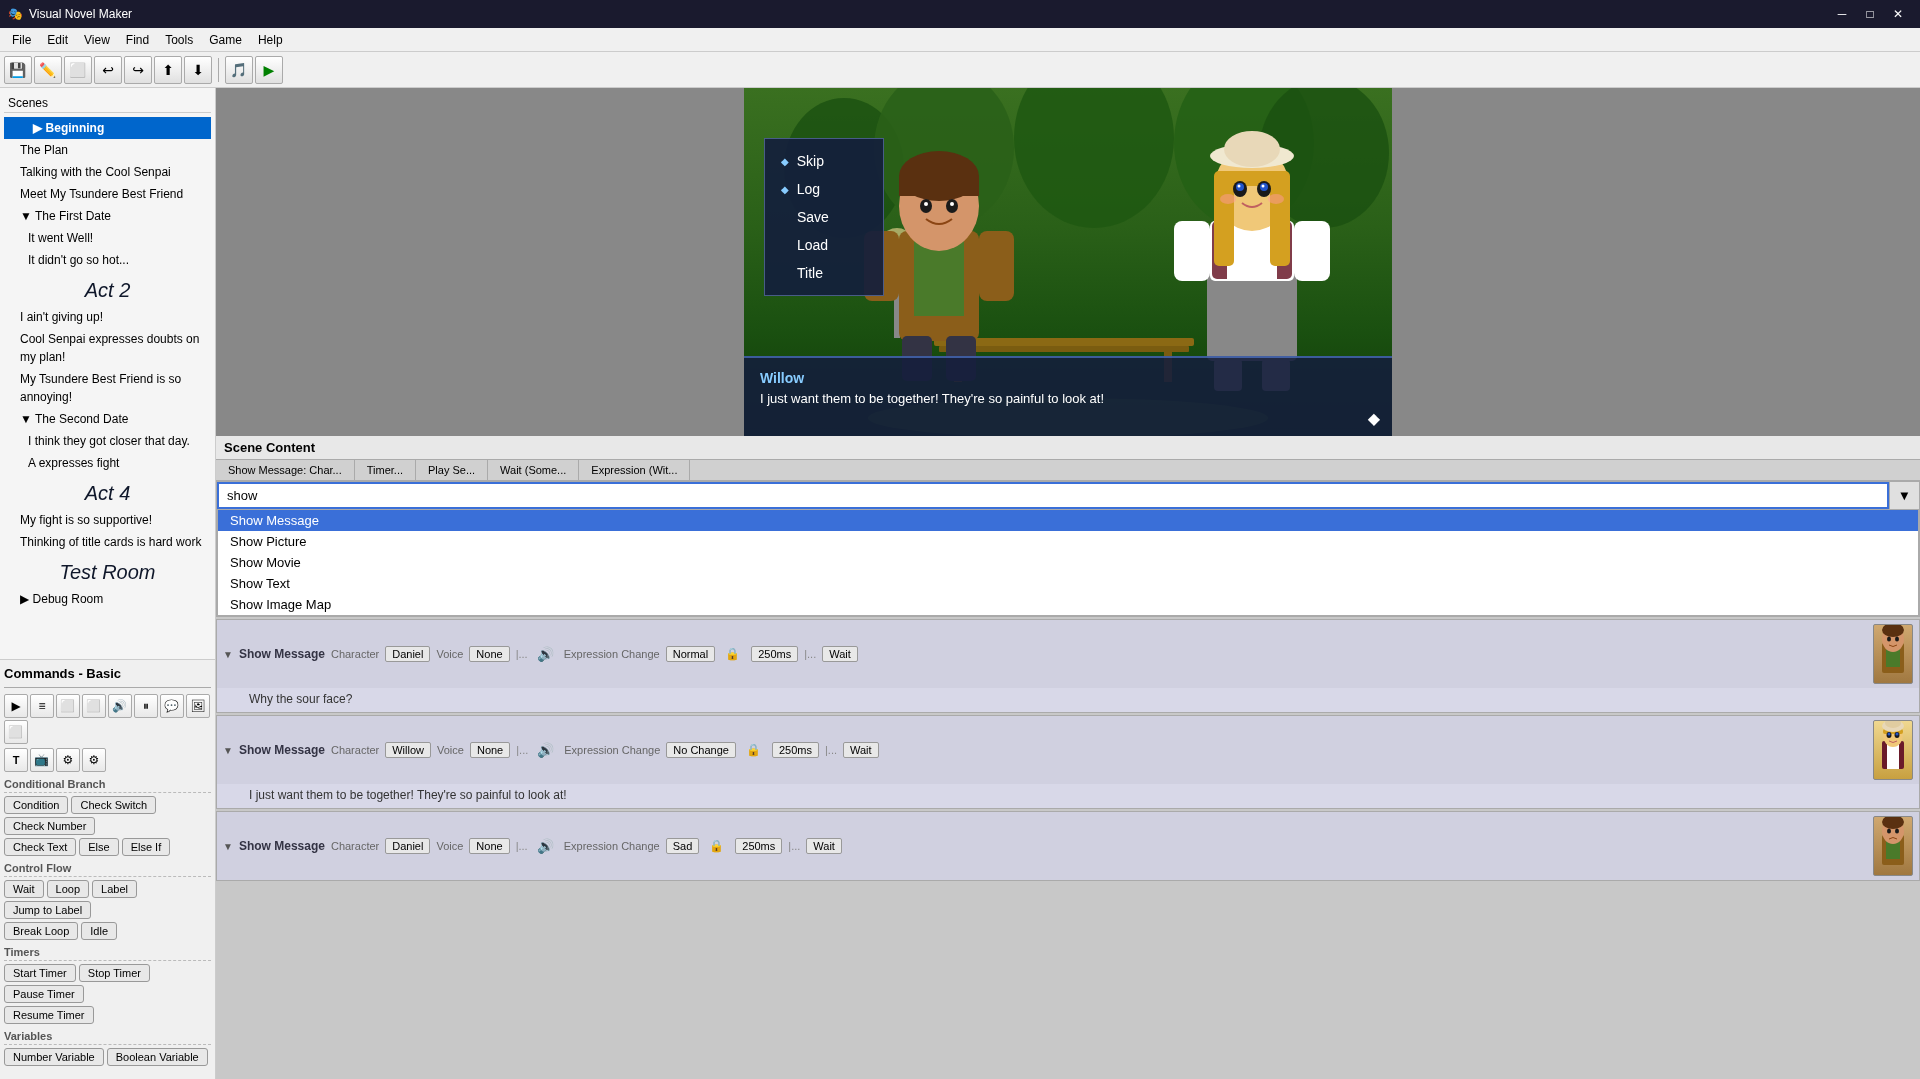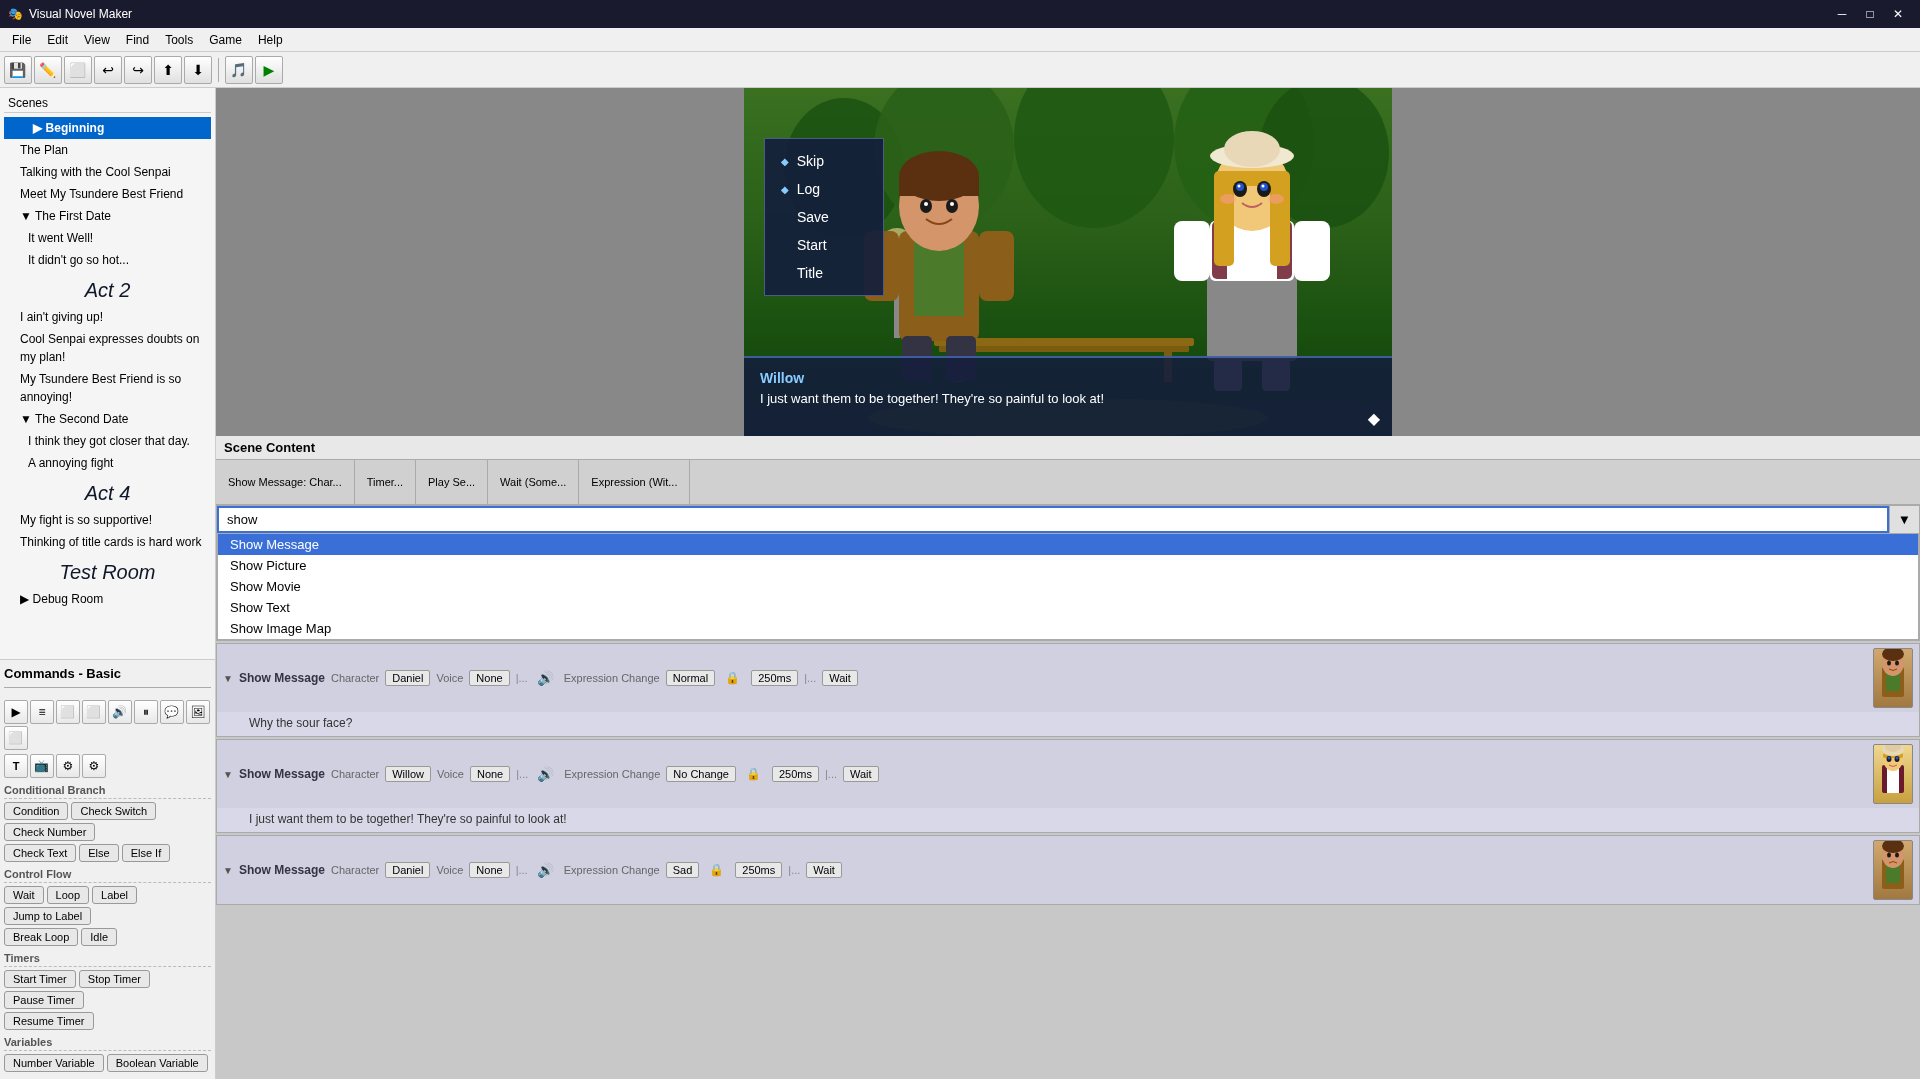--- a/index.html
+++ b/index.html
@@ -112,21 +112,21 @@
       padding: 4px;
       overflow-y: auto;
       height: 420px;
     }
 
     .commands-title {
       font-size: 13px;
       font-weight: bold;
       padding: 2px 0 6px 0;
       border-bottom: 1px solid #aaa;
-      margin-bottom: 12px;
+      margin-bottom: 6px;
     }
 
     .cmd-icon-row {
       display: flex;
       flex-wrap: wrap;
       gap: 2px;
       margin-bottom: 4px;
     }
 
     .cmd-icon {
@@ -344,21 +344,21 @@
     .char-portrait.daniel { background: linear-gradient(to bottom, #d0a870, #a07840); }
 
     
     .scene-tabs-row {
       background: #d0d0d0;
       display: flex;
       border-bottom: 1px solid #aaa;
       overflow: hidden;
     }
     .scene-tab {
-      padding: 16px 12px;
+      padding: 4px 12px;
       font-size: 11px;
       border-right: 1px solid #aaa;
       cursor: pointer;
       white-space: nowrap;
       overflow: hidden;
       text-overflow: ellipsis;
       max-width: 200px;
     }
   </style>
 </head>
@@ -417,21 +417,21 @@
 
       <div class="act-label">Act 2</div>
 
       <div class="scene-item">I ain't giving up!</div>
       <div class="scene-item">Cool Senpai expresses doubts on my plan!</div>
       <div class="scene-item">My Tsundere Best Friend is so annoying!</div>
       <div class="scene-item">
         <span>▼ </span><span>The Second Date</span>
       </div>
       <div class="scene-item indent1">I think they got closer that day.</div>
-      <div class="scene-item indent1">A annoying fight</div>
+      <div class="scene-item indent1">A expresses fight</div>
 
       <div class="act-label">Act 4</div>
 
       <div class="scene-item">My fight is so supportive!</div>
       <div class="scene-item">Thinking of title cards is hard work</div>
 
       <div class="act-label">Test Room</div>
 
       <div class="scene-item">
         <span>▶ </span><span>Debug Room</span>
@@ -606,21 +606,21 @@
             <span>Skip</span>
           </div>
           <div class="menu-overlay-item">
             <span class="menu-diamond">◆</span>
             <span>Log</span>
           </div>
           <div class="menu-overlay-item">
             <span style="padding-left:16px;">Save</span>
           </div>
           <div class="menu-overlay-item">
-            <span style="padding-left:16px;">Start</span>
+            <span style="padding-left:16px;">Load</span>
           </div>
           <div class="menu-overlay-item">
             <span style="padding-left:16px;">Title</span>
           </div>
         </div>
 
         <div class="dialog-box">
           <div class="dialog-speaker">Willow</div>
           <div class="dialog-text">I just want them to be together! They're so painful to look at!</div>
           <div class="dialog-arrow">◆</div>

